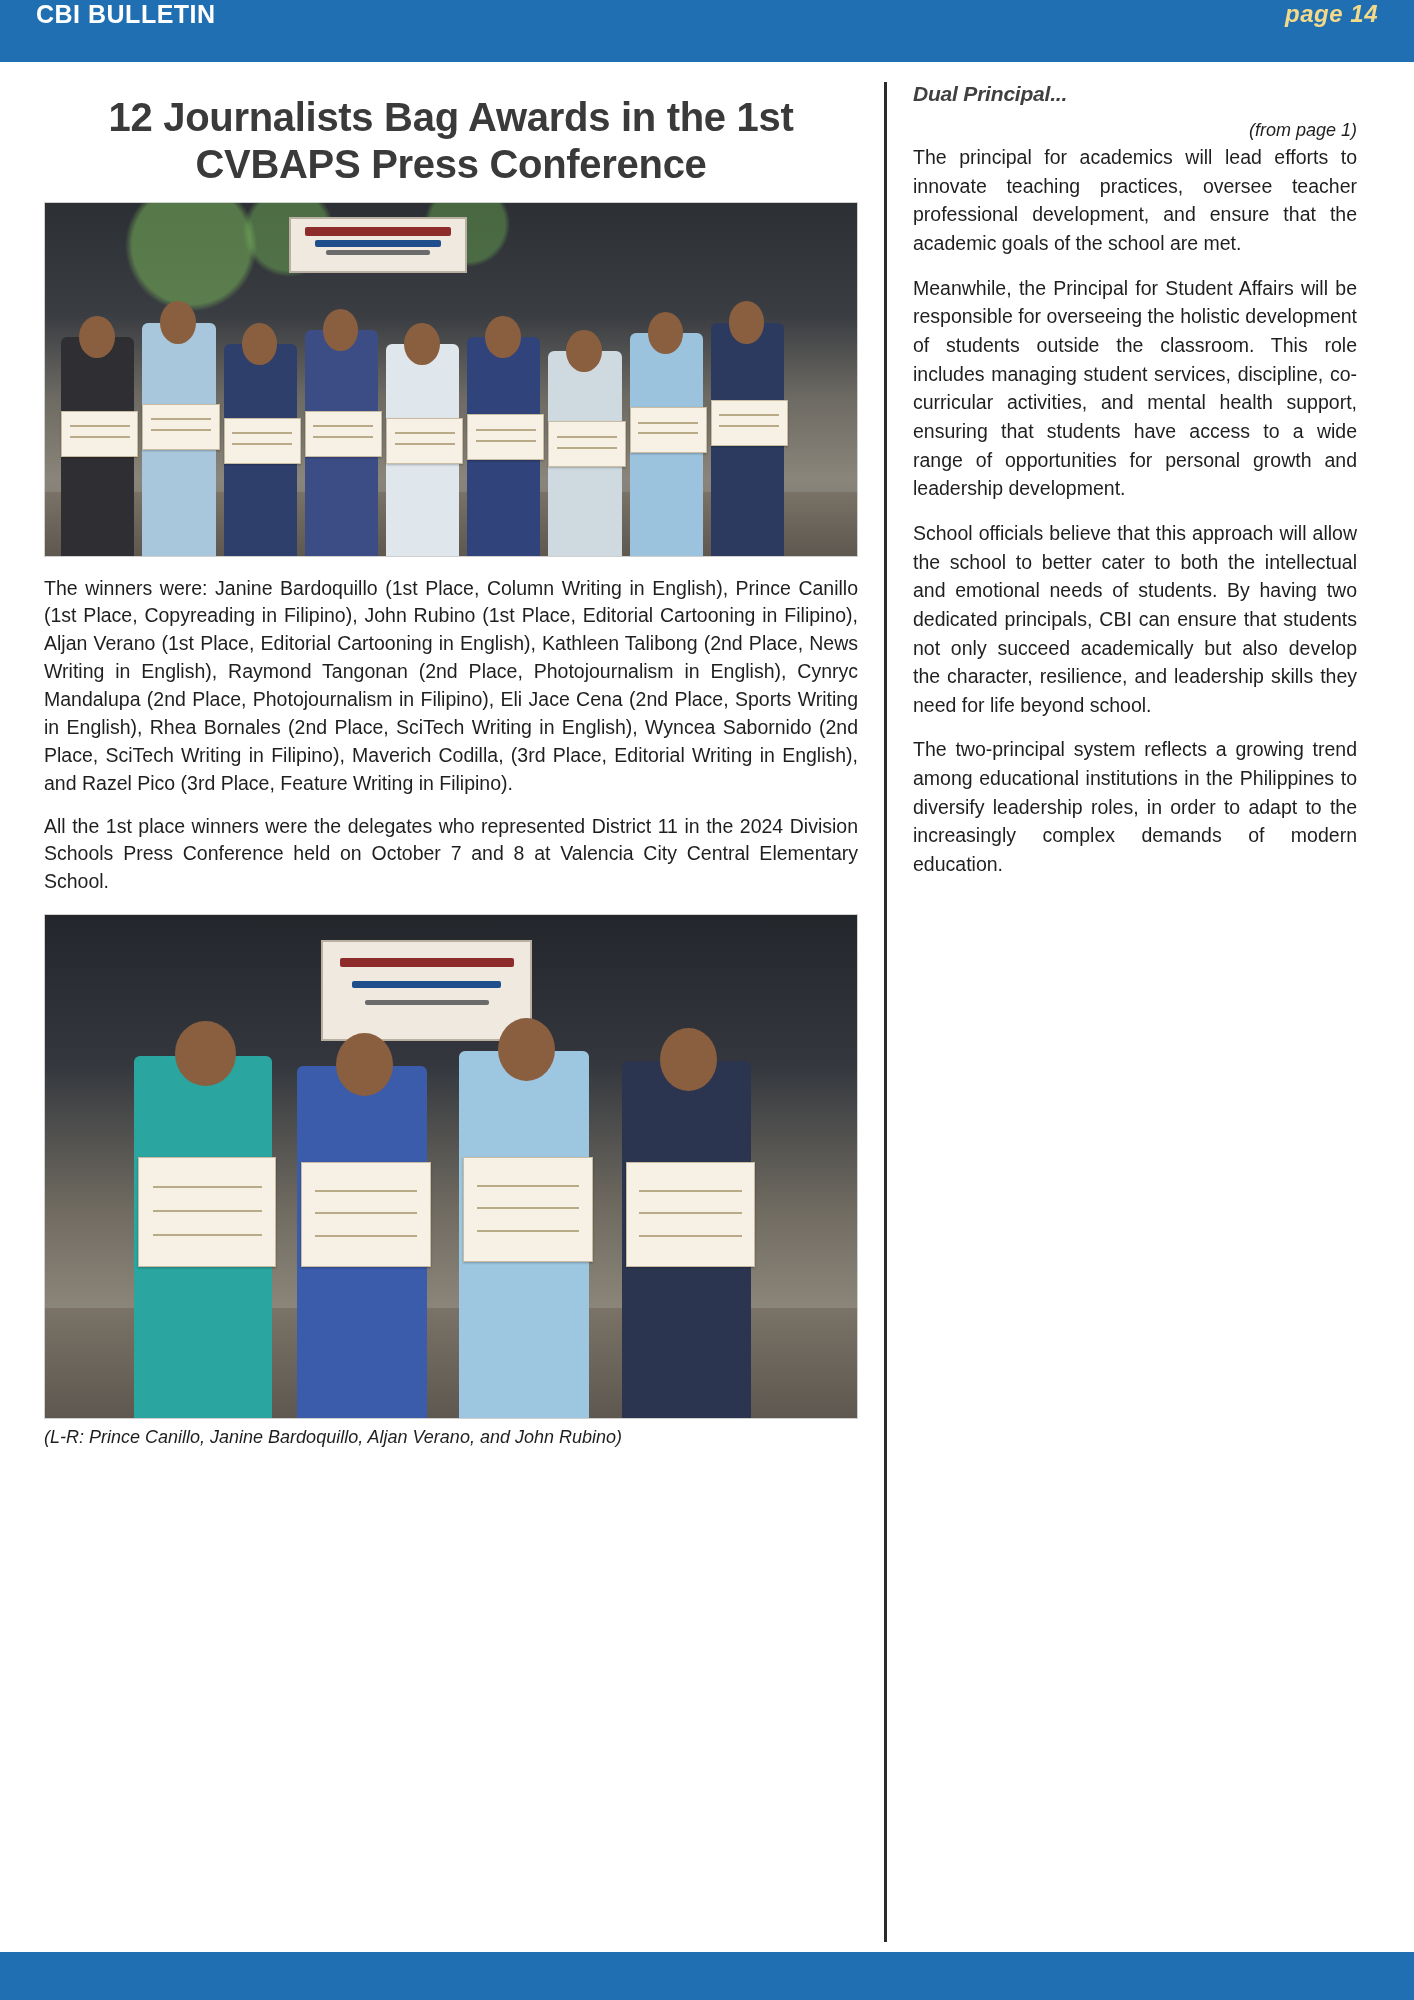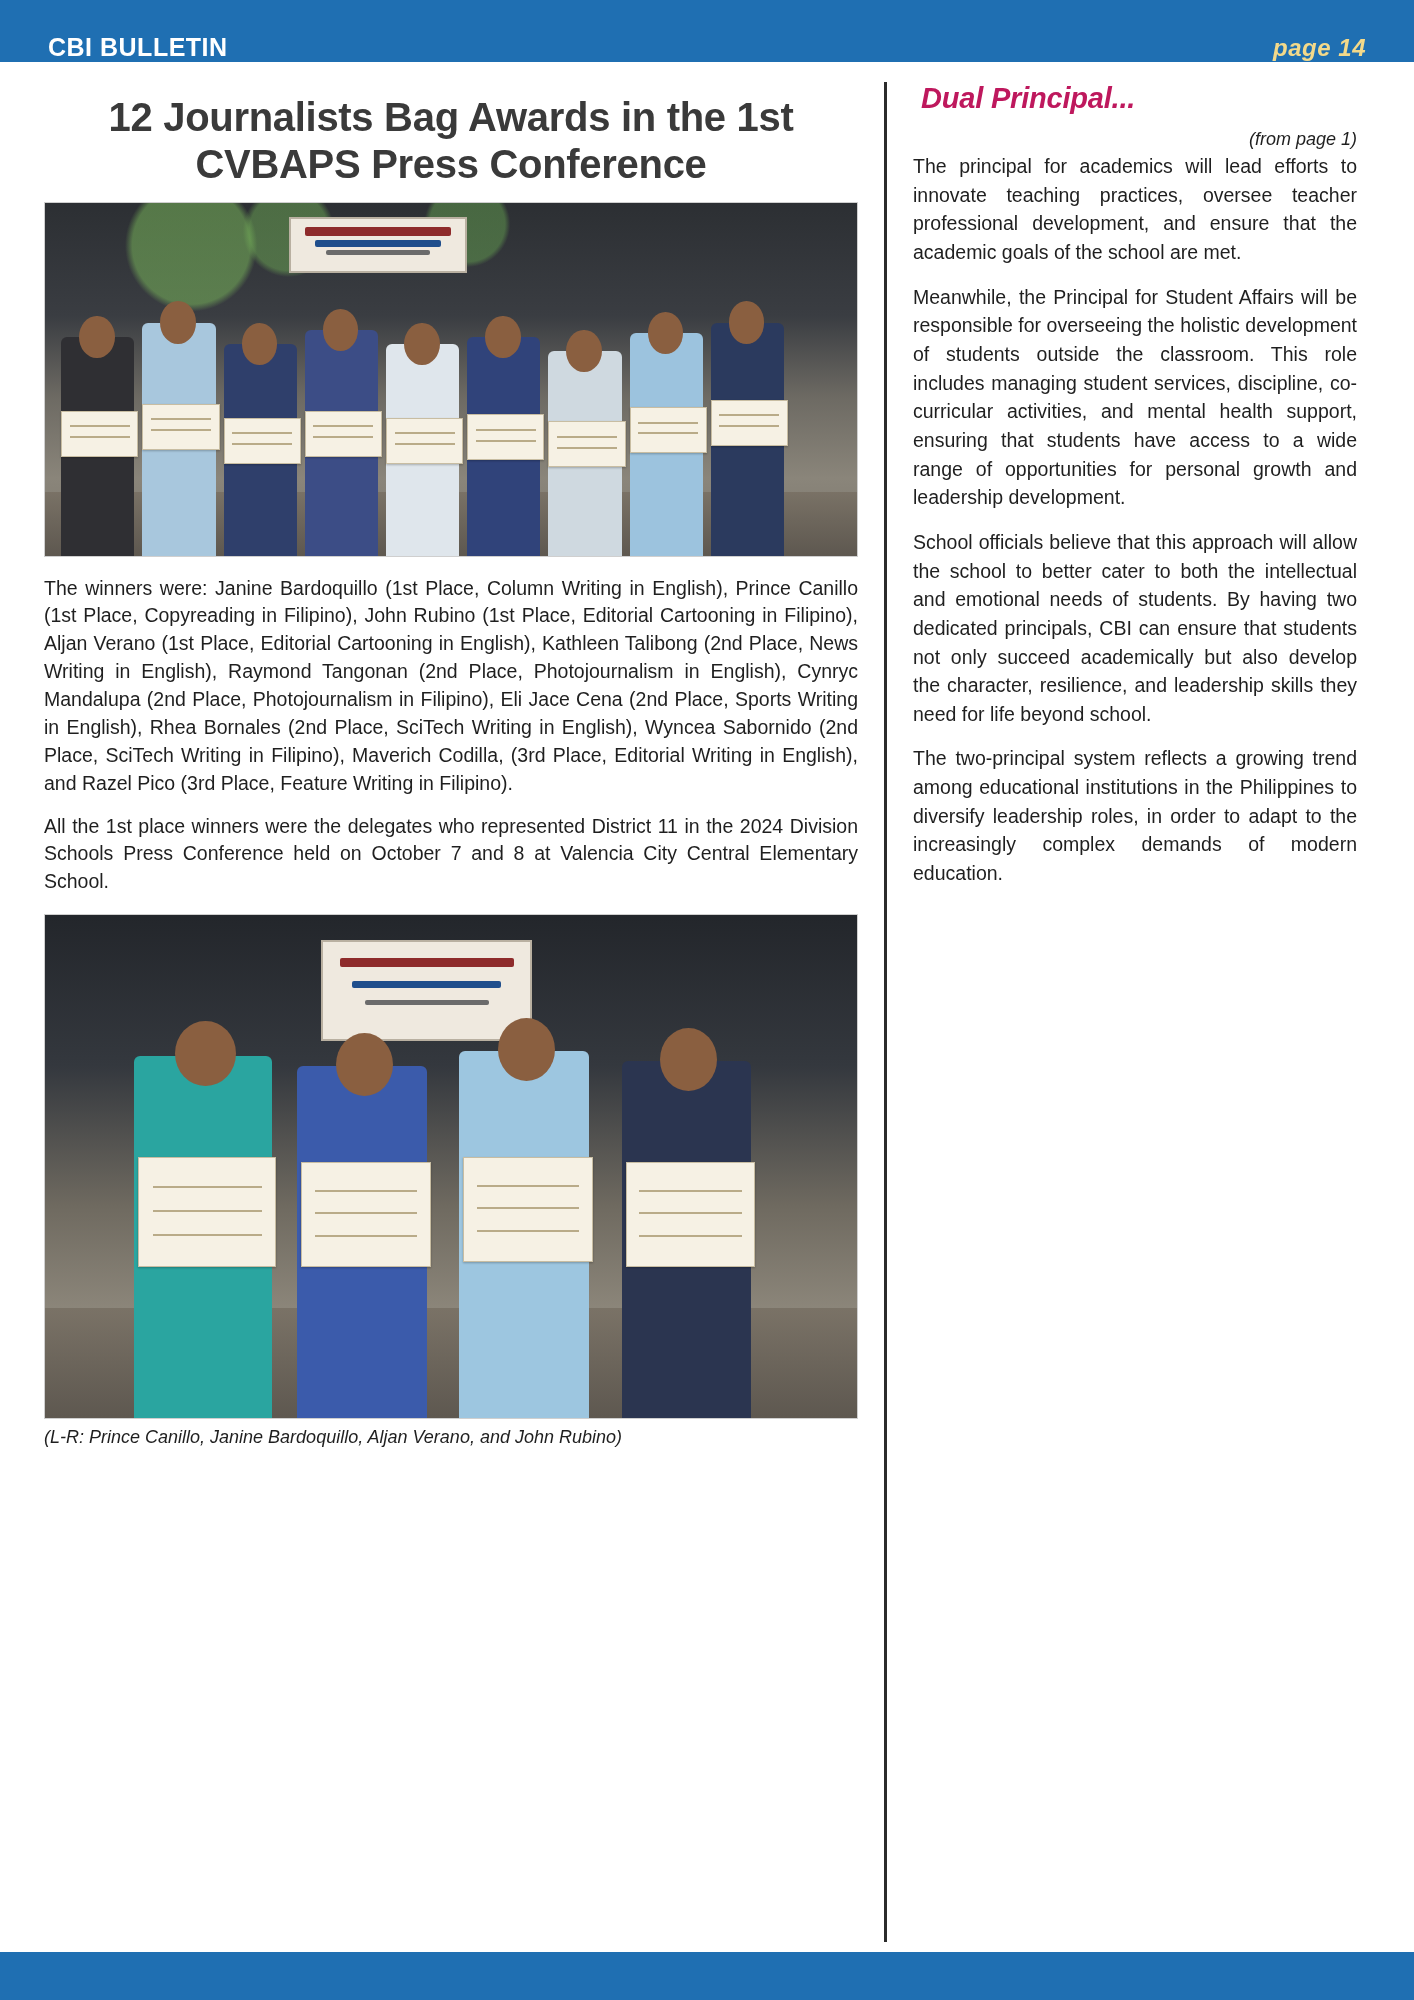--- a/index.html
+++ b/index.html
@@ -18,23 +18,23 @@
   }
 
   
   .header-bar {
     position: absolute;
     top: 0; left: 0;
     width: 1414px;
     height: 62px;
     background: #1f6fb2;
     display: flex;
-    align-items: flex-end;
+    align-items: flex-start;
     justify-content: space-between;
-    padding: 0 48px;
+    padding: 0 36px;
   }
   .header-title {
     color: #ffffff;
     font-size: 25px;
     font-weight: bold;
     letter-spacing: 0.5px;
   }
   .header-page {
     color: #f3d98a;
     font-size: 24px;
@@ -155,25 +155,25 @@
   }
   .caption {
     font-size: 18px;
     font-style: italic;
     color: #1f1f1f;
     margin: 2px 0 0 0;
   }
 
   
   h2.sub-headline {
-    font-size: 29px;
+    font-size: 21px;
     font-weight: bold;
     font-style: italic;
-    color: #be185d;
-    margin: 0 0 14px 8px;
+    color: #404040;
+    margin: 0 0 14px 0;
     letter-spacing: -0.2px;
   }
   .from-page {
     font-size: 18px;
     font-style: italic;
     text-align: right;
     margin: 0 0 2px 0;
     color: #1f1f1f;
   }
   p.col-text {

